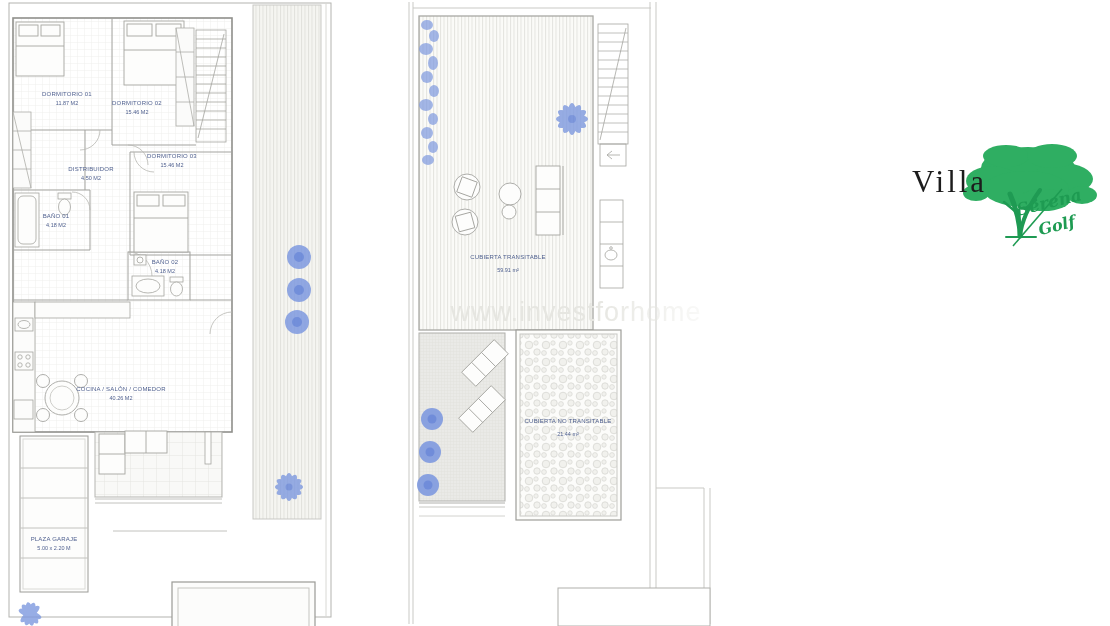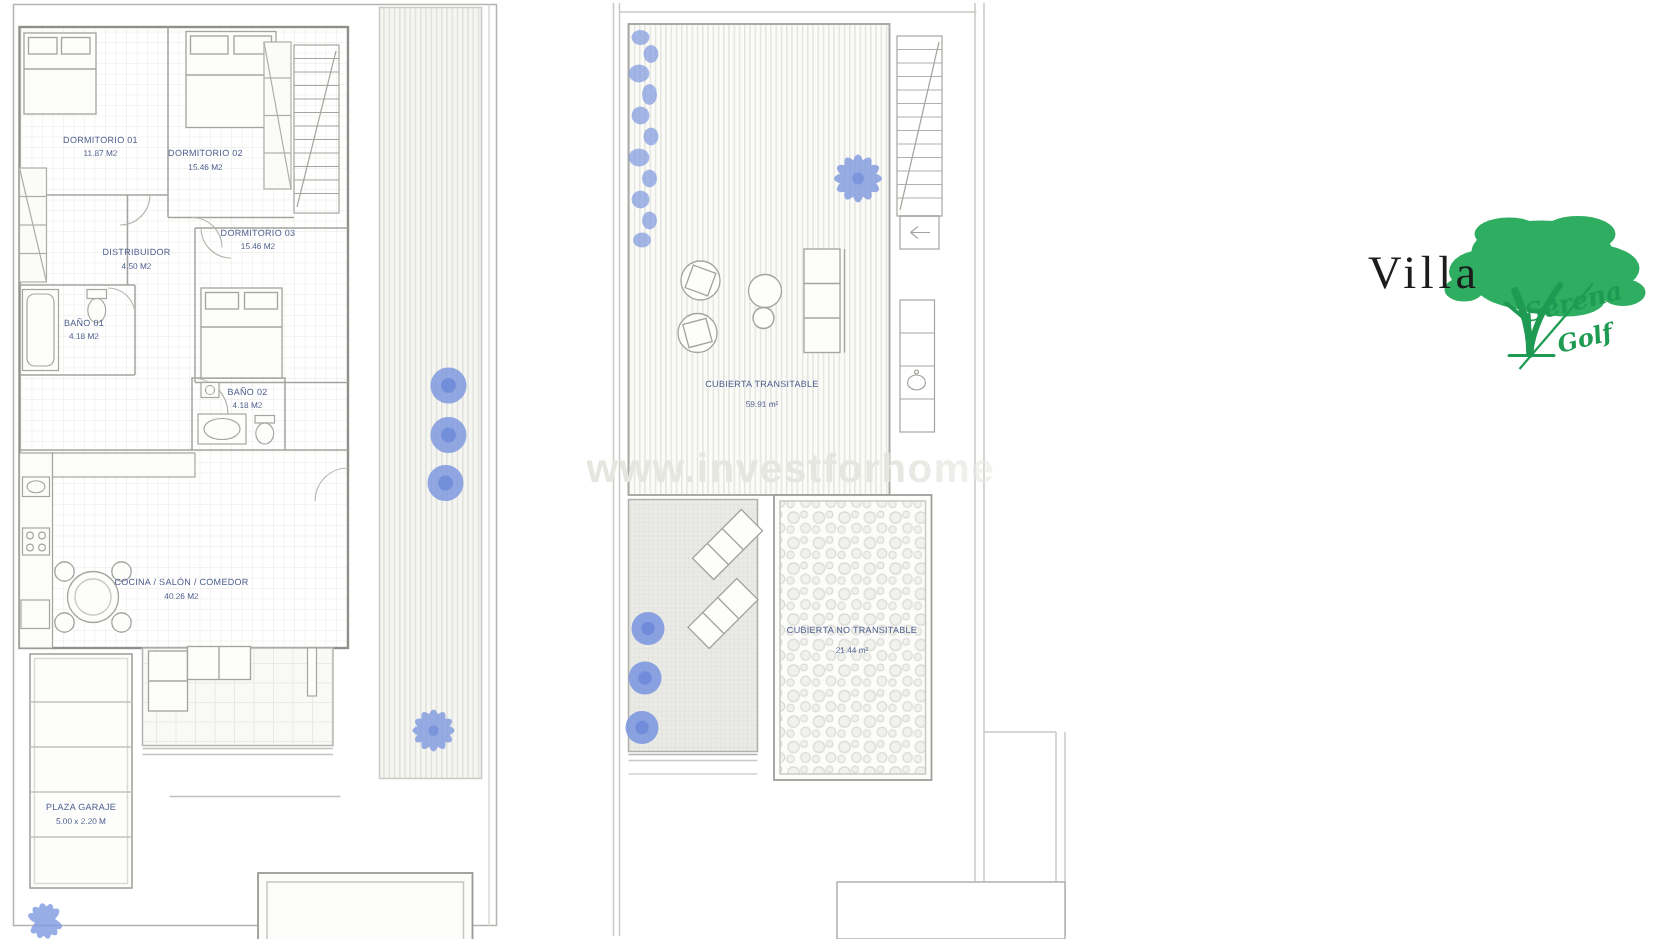--- a/index.html
+++ b/index.html
@@ -7,24 +7,24 @@
           font-family:"Liberation Sans",sans-serif;}
   .plan-svg{position:absolute;top:0;z-index:1;}
   
   .plan-label{position:absolute;display:flex;flex-direction:column;align-items:center;
               text-align:center;color:var(--label-blue,#4e5f8e);z-index:6;pointer-events:none;}
   .rl-name{font-size:6px;line-height:7px;letter-spacing:.2px;white-space:nowrap;}
   .rl-area{font-size:5.5px;line-height:6px;margin-top:2px;white-space:nowrap;}
   .gap .rl-area{margin-top:6px;}
   
   .watermark{position:absolute;left:391px;top:297px;width:370px;height:38px;z-index:4;
-             font-size:27px;font-weight:bold;letter-spacing:1px;color:#e6e6e1;
+             font-size:27px;font-weight:normal;letter-spacing:1px;color:#e6e6e1;
              -webkit-mask-image:linear-gradient(90deg,#000 55%,transparent 93%);
              mask-image:linear-gradient(90deg,#000 55%,transparent 93%);
-             white-space:nowrap;}
+             white-space:nowrap;text-align:center;}
   
   .logo{position:absolute;left:880px;top:140px;width:235px;height:115px;z-index:7;}
   .logo-villa{position:absolute;left:32px;top:26px;font-family:"Liberation Serif",serif;
               font-size:31px;line-height:31px;color:#1c1c1c;letter-spacing:3px;}
   .logo-roble{position:absolute;left:2px;top:50px;font-family:"Liberation Serif",serif;
               font-size:47px;line-height:47px;color:#1c1c1c;letter-spacing:1px;}
   .logo-serena{position:absolute;left:136px;top:52px;transform:rotate(-14deg);
               font-family:"DejaVu Serif",serif;font-style:italic;font-weight:bold;
               font-size:17px;color:var(--script-green,#1e9b52);}
   .logo-golf{position:absolute;left:158px;top:76px;transform:rotate(-14deg);

